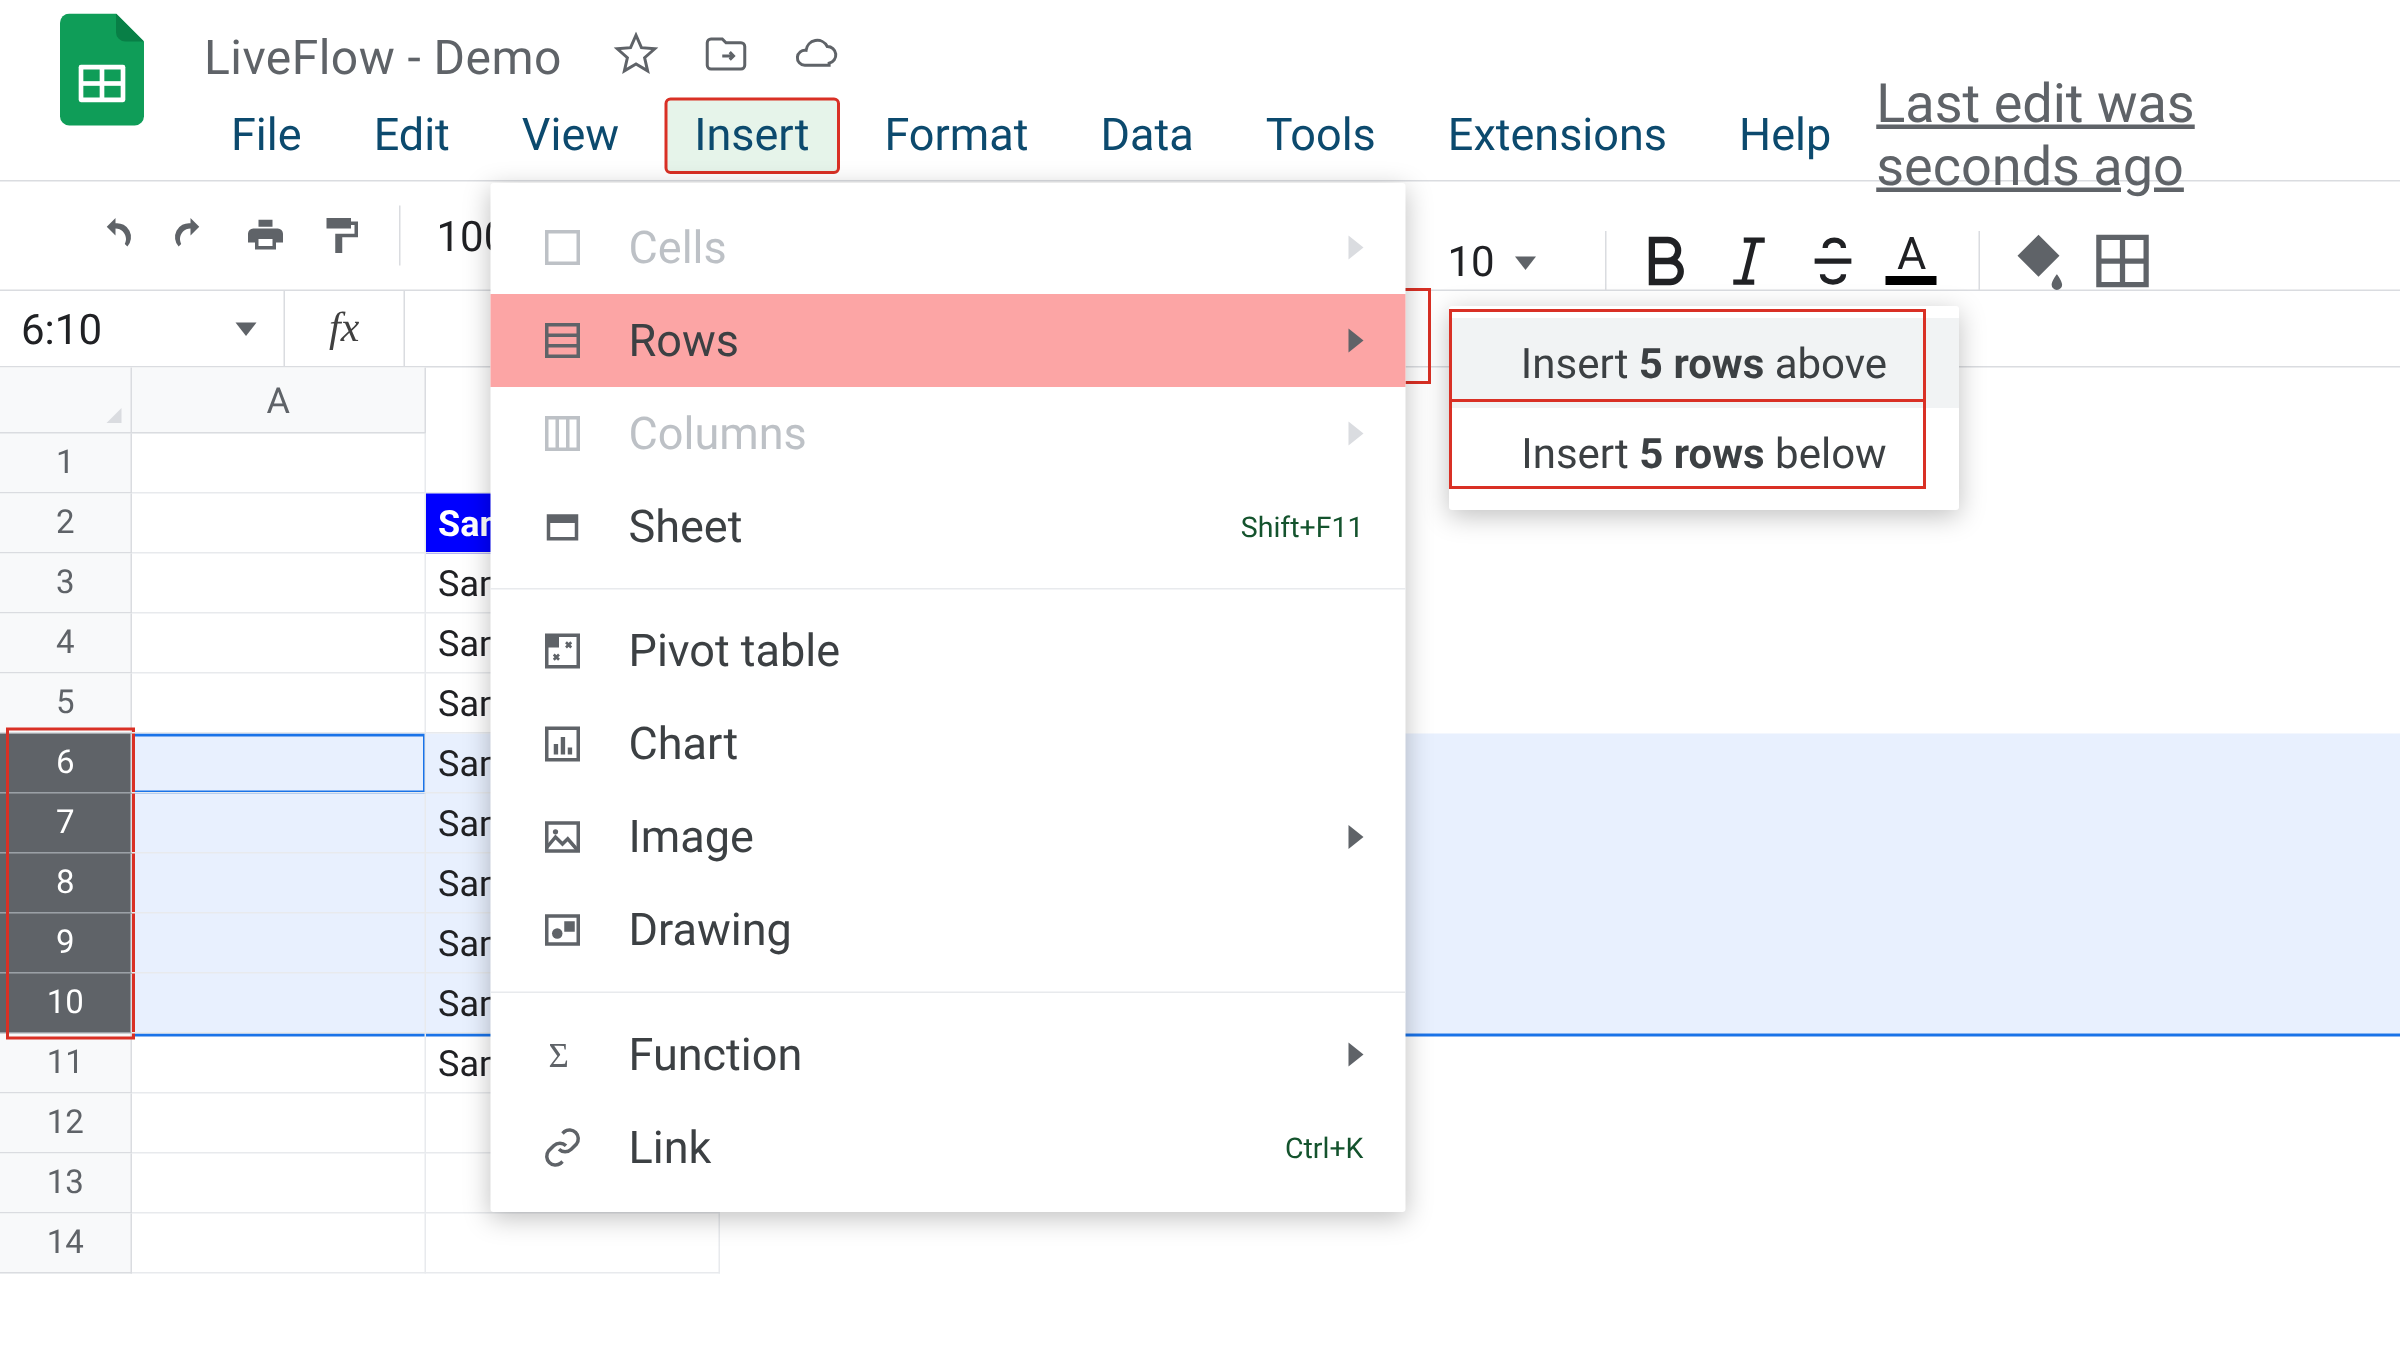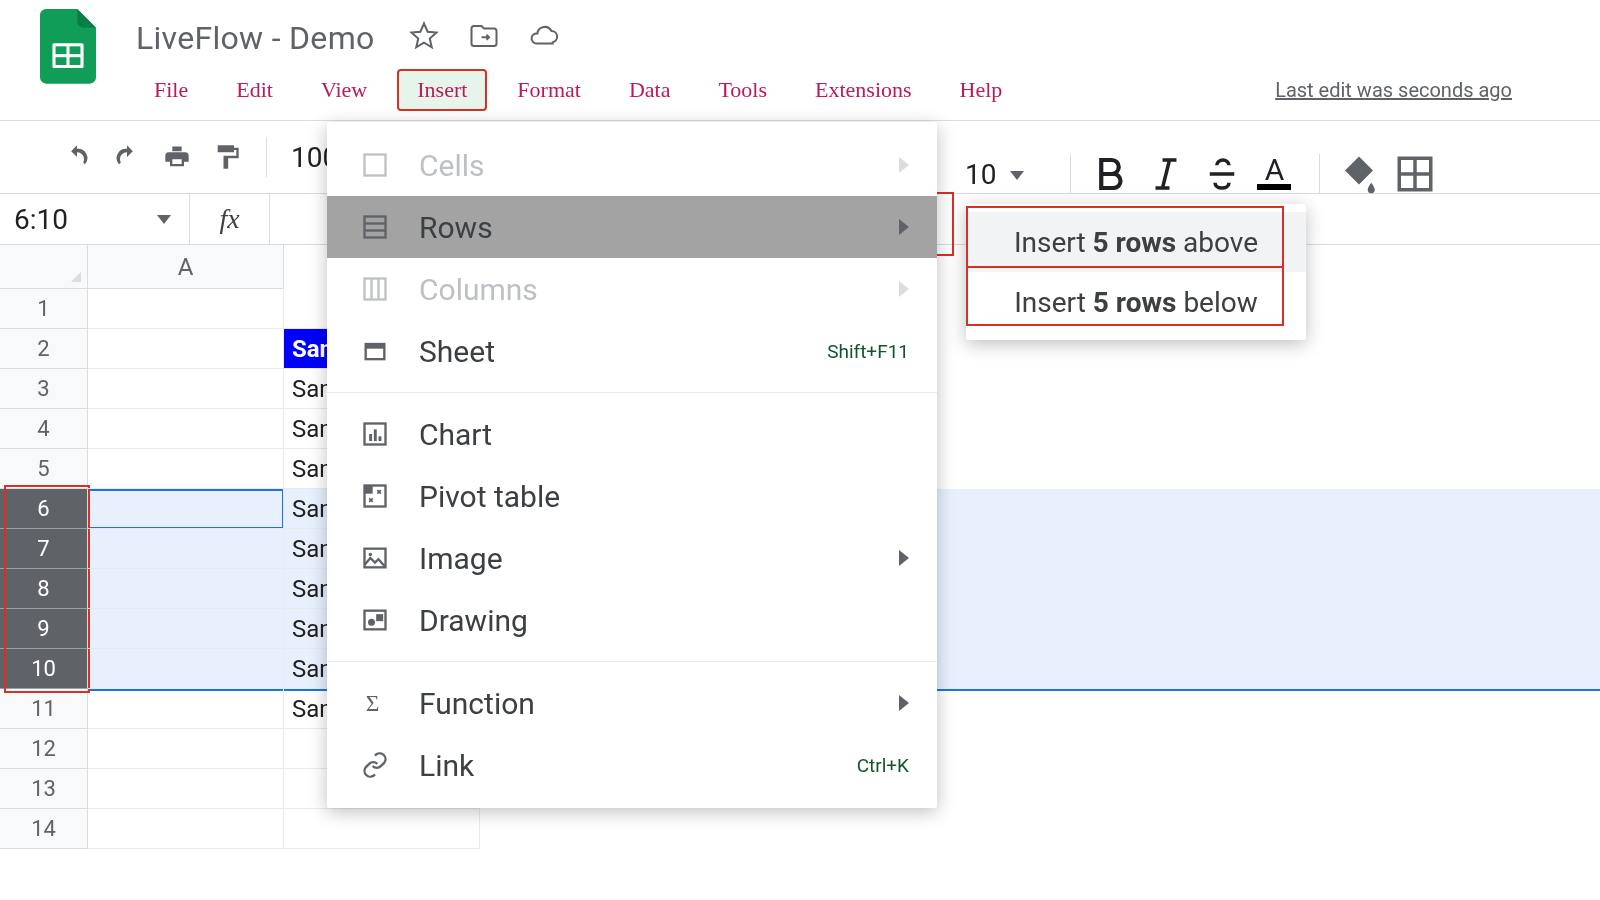--- a/index.html
+++ b/index.html
@@ -7,23 +7,23 @@
 
   
   .title-row { display:flex; align-items:center; padding: 16px 0 0 40px; height:60px; }
   .logo { width:56px; height:70px; margin-right:40px; display:flex; align-items:flex-start; justify-content:center; margin-top: 12px;}
   .doc-title { font-size:32px; color:#5f6368; letter-spacing:0.3px; margin-right:34px; }
   .title-icons { display:flex; align-items:center; gap:30px; }
   .title-icons svg { width:30px; height:30px; fill:#5f6368; }
 
   
   .menubar { display:flex; align-items:center; padding-left:136px; height:60px; }
-  .menu-item { font-size:22px; color:#be185d; padding: 6px 18px; border-radius:4px; cursor:pointer; margin-right: 12px; font-family: Liberation Serif, serif; }
+  .menu-item { font-size:30px; color:#0c4a6e; padding: 6px 18px; border-radius:4px; cursor:pointer; margin-right: 12px; }
   .menu-item.active { background:#e6f4ea; border:2px solid #d93025; }
-  .last-edit { font-size:20px; color:#5f6368; text-decoration:underline; margin-left:auto; margin-right:88px; cursor:pointer; }
+  .last-edit { font-size:36px; color:#5f6368; text-decoration:underline; margin-left:auto; margin-right:88px; cursor:pointer; }
 
   .separator-line { border-bottom:1px solid #dadce0; }
 
   
   .toolbar { display:flex; align-items:center; height:72px; padding-left:56px; gap:8px; }
   .tool-btn { width:42px; height:42px; display:flex; align-items:center; justify-content:center; color:#5f6368; cursor:pointer; }
   .tool-btn svg { width:28px; height:28px; fill:#5f6368; }
   .tool-divider { width:1px; height:40px; background:#dadce0; margin:0 10px; }
   .zoom { font-size:28px; color:#202124; padding:0 6px; }
   .toolbar-right { position:absolute; left:965px; top:138px; display:flex; align-items:center; height:72px; gap:8px;}
@@ -59,21 +59,21 @@
   .active-cell-border { position:absolute; border:2px solid #1a73e8; background:#e8f0fe; pointer-events:none; }
   .sel-bottom-border { position:absolute; left:88px; right:0; height:0; border-top:2px solid #1a73e8; }
 
   
   .row-head-outline { position:absolute; border:2px solid #d93025; pointer-events:none; }
 
   
   .dropdown-menu { position:absolute; left:327px; top:122px; width:610px; background:#fff; box-shadow: 0 4px 18px rgba(0,0,0,0.25); border-radius:2px; padding:12px 0; z-index:50; }
   .dropdown-item { display:flex; align-items:center; height:62px; padding: 0 28px; font-size:30px; color:#3c4043; cursor:pointer; position:relative;}
   .dropdown-item.disabled { color:#bdc1c6; cursor:default; }
-  .dropdown-item.hover { background:#a3a3a3; }
+  .dropdown-item.hover { background:#fca5a5; }
   .dropdown-item .item-icon { width:40px; margin-right:24px; display:flex; align-items:center; justify-content:center;}
   .dropdown-item .item-icon svg { width:28px; height:28px; fill:#5f6368; }
   .dropdown-item.disabled .item-icon svg { fill:#dadce0; }
   .dropdown-item .submenu-arrow { margin-left:auto; width:0; height:0; border-top:8px solid transparent; border-bottom:8px solid transparent; border-left:10px solid #5f6368; }
   .dropdown-item.disabled .submenu-arrow { border-left-color:#dadce0; }
   .dropdown-item .shortcut { margin-left:auto; font-size:19px; color:#14532d; }
   .menu-divider { height:1px; background:#e8eaed; margin:10px 0; }
   .rows-outline { position:absolute; border:2px solid #d93025; pointer-events:none; left:348px; width:606px; }
 
   
@@ -330,41 +330,41 @@
         </svg>
       </span>
     <span>Sheet</span>
     <span class="shortcut">Shift+F11</span>
   </div>
   <div class="menu-divider"></div>
   <div class="dropdown-item">
     <span class="item-icon">
         <svg viewBox="0 0 24 24">
           <rect x="3" y="3" width="18" height="18" fill="none" stroke="#5f6368" stroke-width="2"></rect>
+          <rect x="3" y="3" width="7" height="7" fill="#5f6368"></rect>
+          <path d="M14 7l3 3M17 7l-3 3" stroke="#5f6368" stroke-width="1.5"></path>
+          <path d="M7 14l3 3M10 14l-3 3" stroke="#5f6368" stroke-width="1.5"></path>
+        </svg>
+      </span>
+    <span>Pivot table</span>
+  </div>
+  <div class="dropdown-item">
+    <span class="item-icon">
+        <svg viewBox="0 0 24 24">
+          <rect x="3" y="3" width="18" height="18" fill="none" stroke="#5f6368" stroke-width="2"></rect>
           <rect x="7" y="12" width="2.5" height="6" fill="#5f6368"></rect>
           <rect x="11" y="8" width="2.5" height="10" fill="#5f6368"></rect>
           <rect x="15" y="14" width="2.5" height="4" fill="#5f6368"></rect>
         </svg>
       </span>
     <span>Chart</span>
   </div>
   <div class="dropdown-item">
     <span class="item-icon">
         <svg viewBox="0 0 24 24">
-          <rect x="3" y="3" width="18" height="18" fill="none" stroke="#5f6368" stroke-width="2"></rect>
-          <rect x="3" y="3" width="7" height="7" fill="#5f6368"></rect>
-          <path d="M14 7l3 3M17 7l-3 3" stroke="#5f6368" stroke-width="1.5"></path>
-          <path d="M7 14l3 3M10 14l-3 3" stroke="#5f6368" stroke-width="1.5"></path>
-        </svg>
-      </span>
-    <span>Pivot table</span>
-  </div>
-  <div class="dropdown-item">
-    <span class="item-icon">
-        <svg viewBox="0 0 24 24">
           <rect x="3" y="4" width="18" height="16" fill="none" stroke="#5f6368" stroke-width="2"></rect>
           <circle cx="8" cy="9" r="1.5" fill="#5f6368"></circle>
           <path d="M3 18l5-6 4 4 3-3 6 7" fill="none" stroke="#5f6368" stroke-width="2"></path>
         </svg>
       </span>
     <span>Image</span>
     <span class="submenu-arrow"></span>
   </div>
   <div class="dropdown-item">
     <span class="item-icon">

